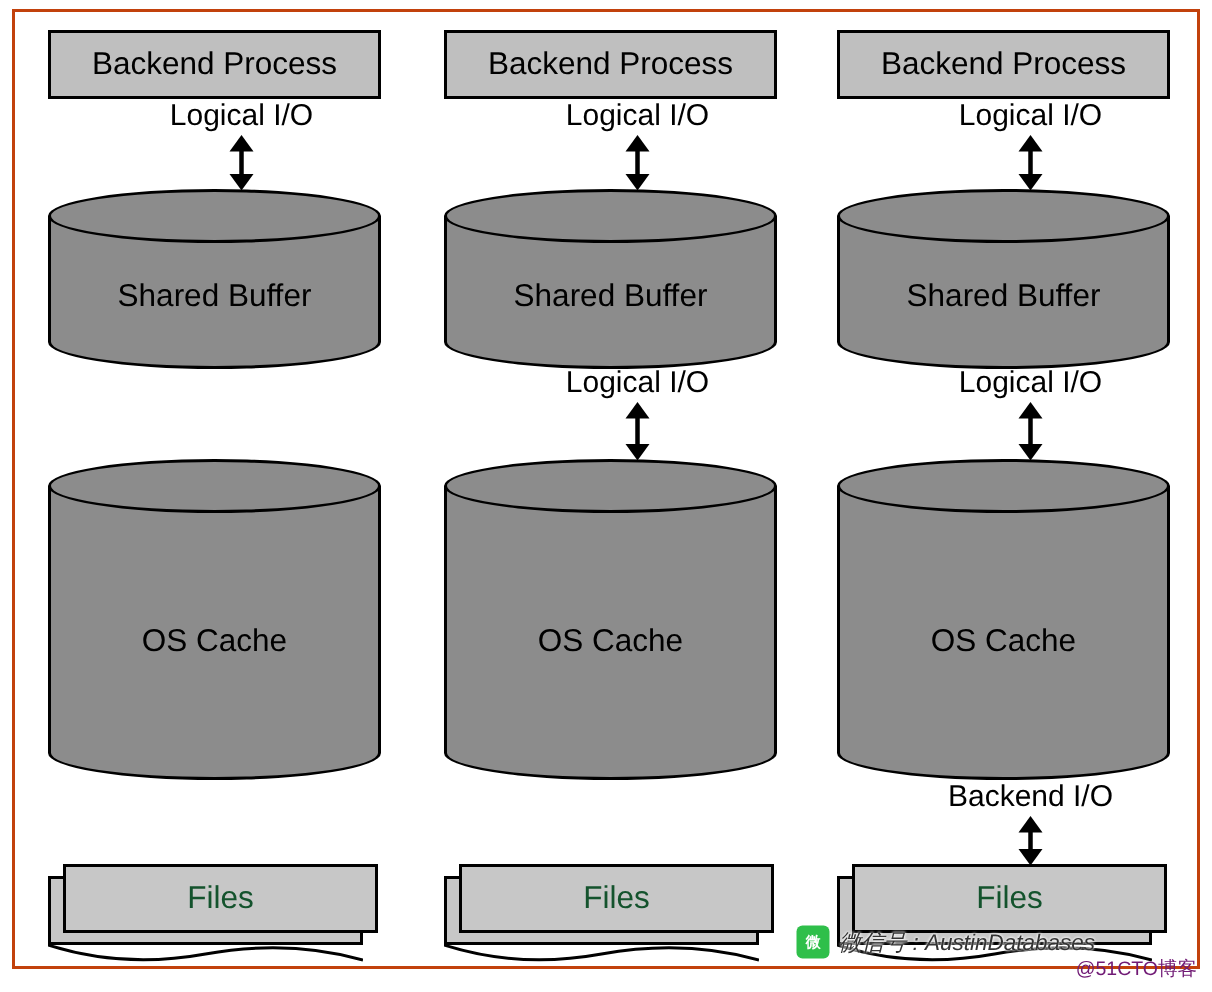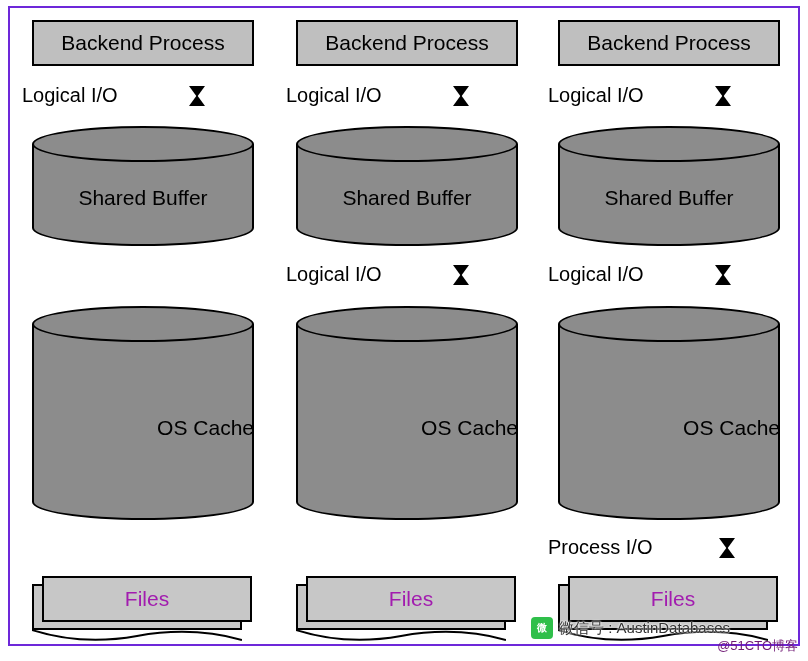--- a/index.html
+++ b/index.html
@@ -9,21 +9,21 @@
     font-family: Arial, Helvetica, sans-serif;
     background: #fff;
     width: 808px;
     height: 661px;
     position: relative;
   }
   .frame {
     position: absolute;
     left: 8px; top: 6px;
     width: 792px; height: 640px;
-    border: 2px solid #6d28d9;
+    border: 2px solid #c2410c;
     background: #fff;
   }
   .col {
     position: absolute;
     top: 0;
     width: 254px;
     height: 100%;
   }
   .c1 { left: 8px; }
   .c2 { left: 272px; }
@@ -37,23 +37,23 @@
     border: 2px solid #000;
     display: flex;
     align-items: center;
     justify-content: center;
     font-size: 21px;
     color: #000;
   }
 
   .arrow-gap {
     position: absolute;
-    left: 4px; width: 254px;
+    left: 16px; width: 254px;
     display: flex;
-    flex-direction: row;
+    flex-direction: column;
     align-items: center;
   }
   .gap-io1 { top: 58px; height: 60px; }
   .gap-io2 { top: 236px; height: 62px; }
   .gap-io3 { top: 512px; height: 56px; }
 
   .arrow-label {
     font-size: 20px;
     color: #000;
     margin-bottom: 2px;
@@ -130,21 +130,21 @@
   }
   .cyl-label {
     position: absolute;
     left: 0; right: 0;
     text-align: center;
     font-size: 21px;
     color: #000;
     z-index: 3;
   }
   .cyl-buffer .cyl-label { top: 60px; }
-  .cyl-os .cyl-label { top: 110px; text-align: right; }
+  .cyl-os .cyl-label { top: 110px; }
 
   .files-stack {
     position: absolute;
     left: 14px; top: 568px;
     width: 222px; height: 62px;
   }
   .files-back {
     position: absolute;
     left: 0; top: 8px;
     width: 210px; height: 46px;
@@ -154,21 +154,21 @@
   .files-front {
     position: absolute;
     left: 10px; top: 0;
     width: 210px; height: 46px;
     background: #c7c7c7;
     border: 2px solid #000;
     display: flex;
     align-items: center;
     justify-content: center;
     font-size: 21px;
-    color: #a21caf;
+    color: #14532d;
   }
   .files-curl {
     position: absolute;
     left: 0; top: 54px;
     width: 210px; height: 16px;
   }
   .files-curl svg { display:block; }
 
   .watermark {
     position: absolute;
@@ -192,20 +192,21 @@
     background: #2fbf4a;
     display:flex; align-items:center; justify-content:center;
   }
   .wechat-badge span {
     font-size: 10px; color:#fff; font-weight:bold;
   }
   .wechat-text {
     font-size: 15px;
     color: #333;
     text-shadow: 0 0 2px #fff, 0 0 2px #fff;
+    font-style: italic;
   }
 </style>
 </head>
 <body>
 
 <div class="frame">
 
   <div class="col c1">
     <div class="proc-box">
       <span>Backend Process</span>
@@ -320,21 +321,21 @@
       </div>
     </div>
     <div class="cylinder cyl-os">
       <div class="cyl-bot"></div>
         <div class="cyl-body"></div>
         <div class="cyl-body-mask"></div>
         <div class="cyl-top"></div>
       <div class="cyl-label">OS Cache</div>
     </div>
     <div class="arrow-gap gap-io3">
-      <div class="arrow-label">Process I/O</div>
+      <div class="arrow-label">Backend I/O</div>
       <div class="dbl-arrow">
         <div class="head-up"></div>
           <div class="line"></div>
           <div class="head-down"></div>
       </div>
     </div>
     <div class="files-stack">
       <div class="files-back"></div>
       <div class="files-front">
         <span>Files</span>

